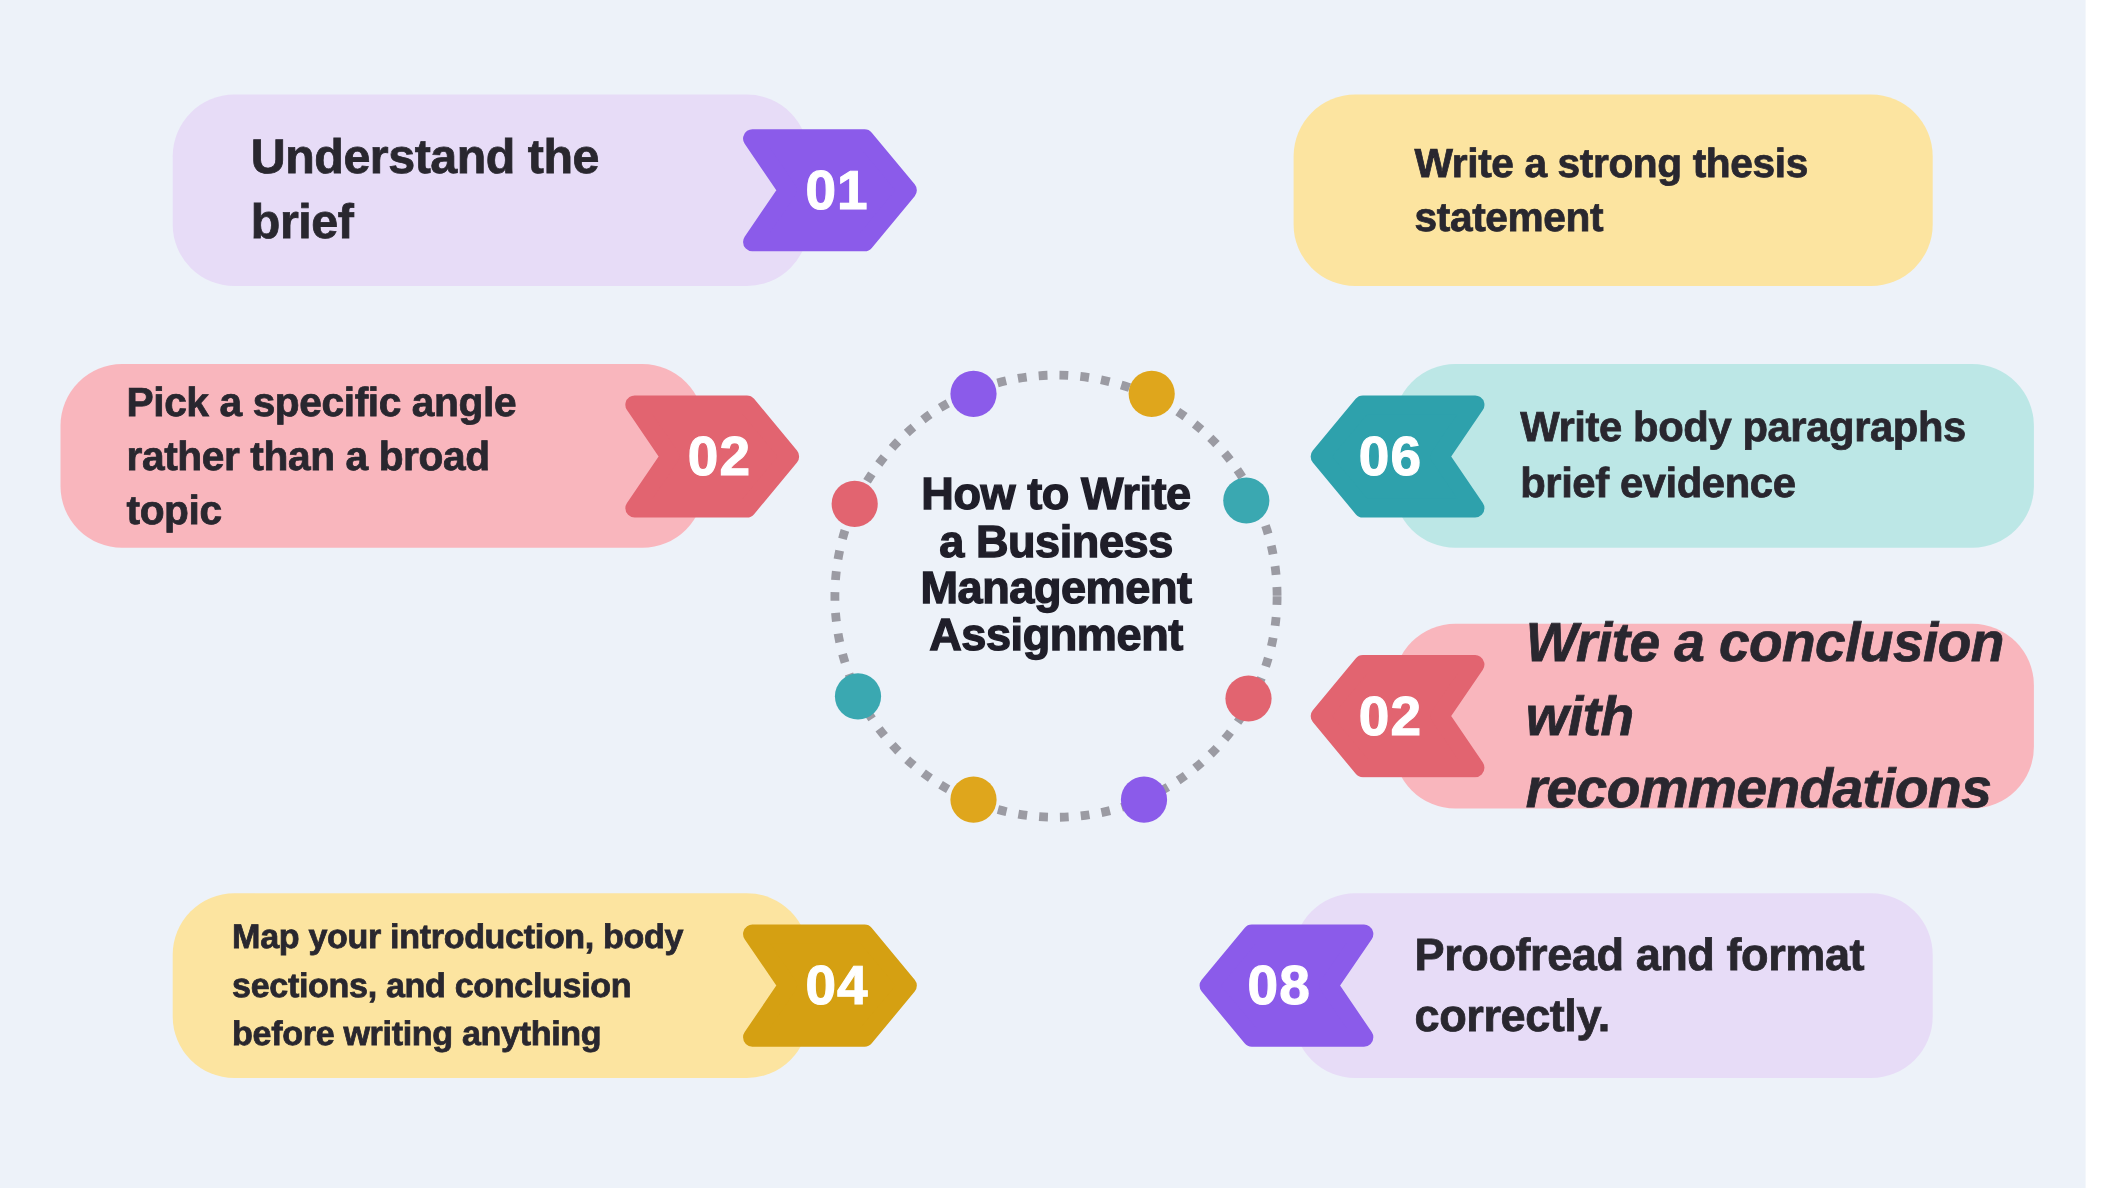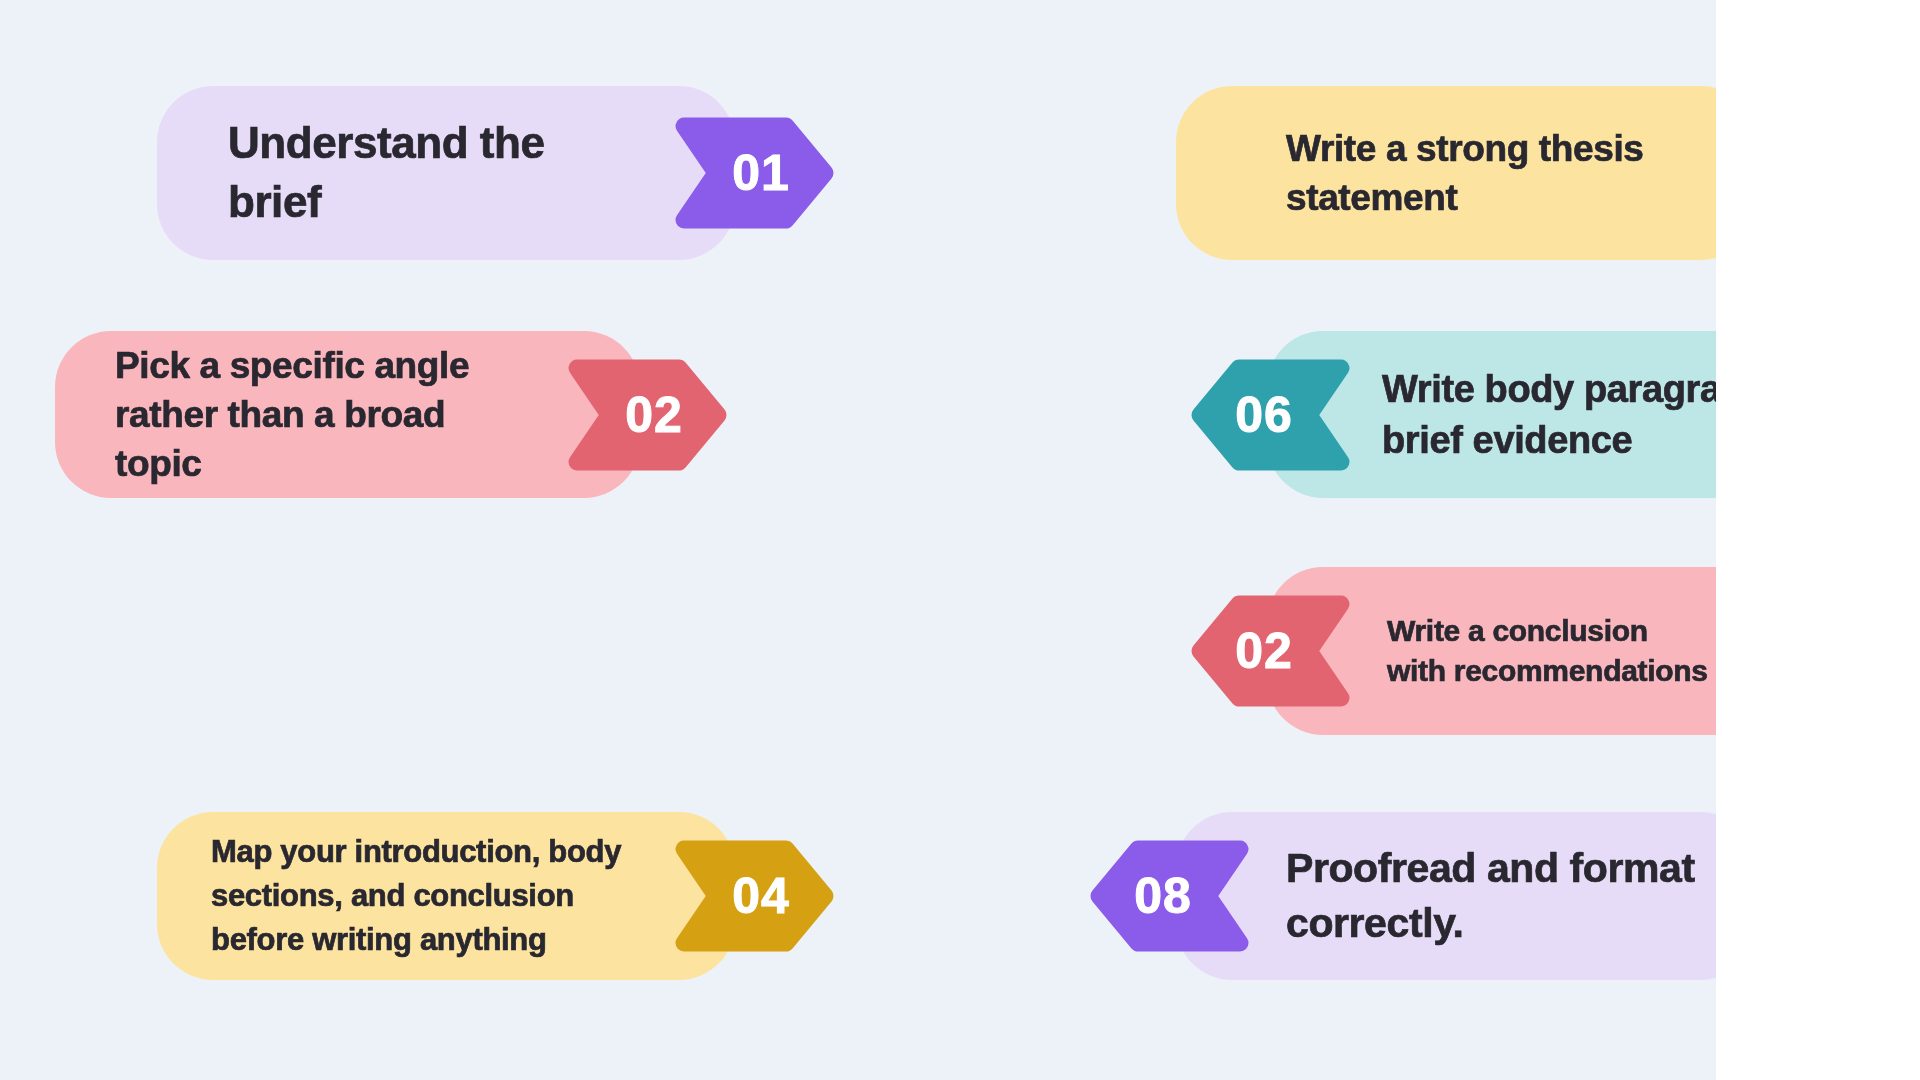--- a/index.html
+++ b/index.html
@@ -1,20 +1,20 @@
 <!DOCTYPE html>
 <html><head>
 <meta charset="utf-8">
 <style>
   html,body { margin:0; padding:0; }
   body { font-family:"Liberation Sans", sans-serif; }
 
   .canvas {
     position:relative;
-    width:1716px; height:1080px;
+    width:1896px; height:1080px;
     background:#EDF2F9;
     overflow:hidden;
   }
 
   
   .card {
     position:absolute;
     border-radius:56px;
     background:var(--card-bg,#ddd);
     display:flex;
@@ -37,21 +37,21 @@
   .pos-6 { left:1267px; top:331px; width:582px; height:167px; }
   .pos-7 { left:1267px; top:567px; width:582px; height:168px; }
   .pos-8 { left:1176px; top:812px; width:581px; height:168px; }
 
   .pos-1 .card-text { padding-left:71px;  font-size:44px; }
   .pos-2 .card-text { padding-left:60px;  font-size:37px; }
   .pos-3 .card-text { padding-left:70px;  font-size:42px; }
   .pos-4 .card-text { padding-left:54px;  font-size:31px; line-height:1.42; }
   .pos-5 .card-text { padding-left:110px; font-size:37px; }
   .pos-6 .card-text { padding-left:115px; font-size:38px; }
-  .pos-7 .card-text { padding-left:120px; font-size:30px; }
+  .pos-7 .card-text { padding-left:120px; font-size:50px;font-style:italic; }
   .pos-8 .card-text { padding-left:110px; font-size:41px; }
 
   
   .badge {
     position:absolute;
     width:160px; height:112px;
     top:50%; transform:translateY(-50%);
     display:flex; align-items:center; justify-content:center;
   }
   .pos-1 .badge, .pos-4 .badge { right:-99px; }
@@ -173,14 +173,31 @@
     <div class="card-text">Proofread and format
 correctly.</div>
     <div class="badge">
       <svg class="badge-shape" viewBox="0 0 160 112" aria-hidden="true">
         <path class="badge-path" d="M150,9 L48,9 L9,56 L48,103 L150,103 L118,56 Z"></path>
       </svg>
       <span class="badge-num">08</span>
     </div>
   </div>
 
+  <div class="center">
+    <svg class="ring-svg" viewBox="0 0 500 500" aria-hidden="true">
+      <circle class="ring-circle" cx="250" cy="250" r="201" style="stroke: rgb(155, 155, 163);"></circle>
+    </svg>
+    <div class="dot dot-1" style="background: rgb(139, 91, 234);"></div>
+    <div class="dot dot-2" style="background: rgb(223, 166, 28);"></div>
+    <div class="dot dot-3" style="background: rgb(58, 168, 177);"></div>
+    <div class="dot dot-4" style="background: rgb(226, 100, 112);"></div>
+    <div class="dot dot-5" style="background: rgb(139, 91, 234);"></div>
+    <div class="dot dot-6" style="background: rgb(223, 166, 28);"></div>
+    <div class="dot dot-7" style="background: rgb(58, 168, 177);"></div>
+    <div class="dot dot-8" style="background: rgb(226, 100, 112);"></div>
+    <div class="center-title">How to Write
+a Business
+Management
+Assignment</div>
+  </div>
 
 </div>
 
 </body></html>

